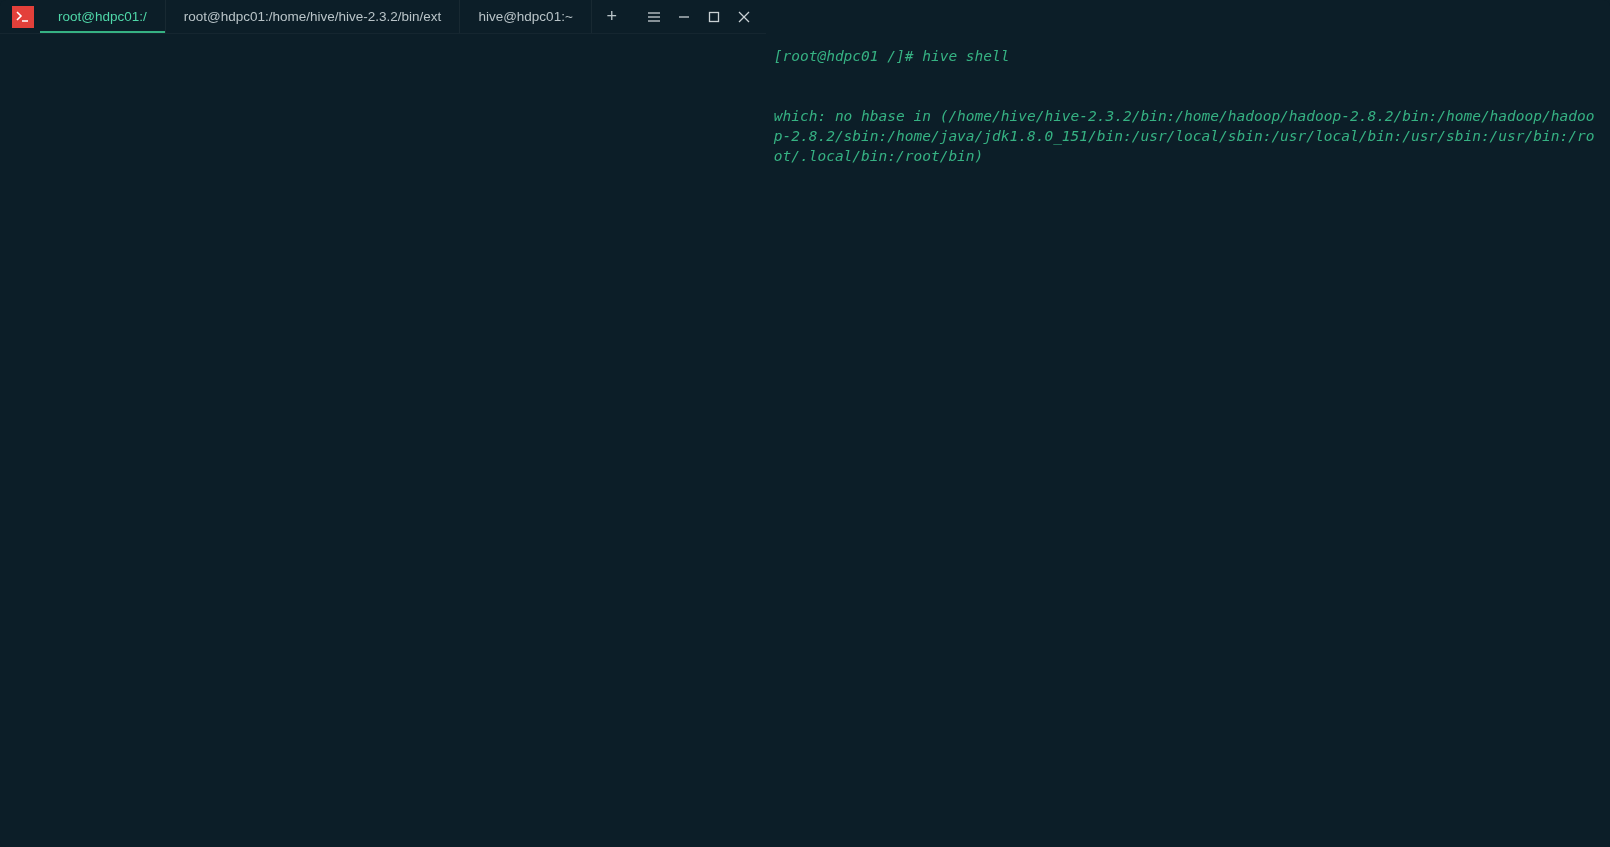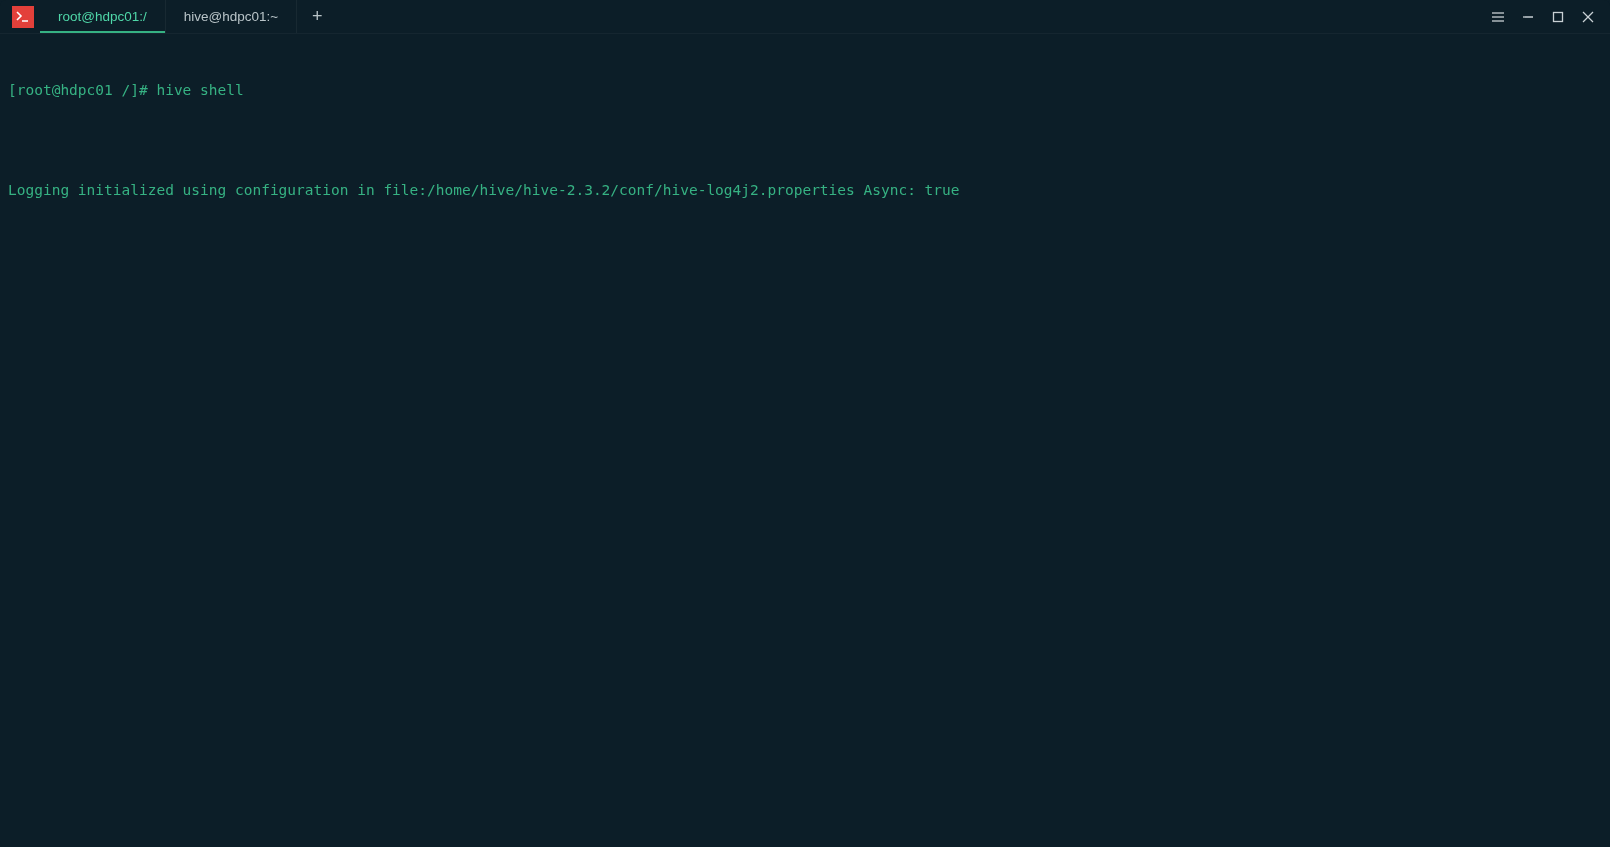--- a/index.html
+++ b/index.html
@@ -9,21 +9,20 @@
   font-family: "Consolas", "Menlo", "Monaco", monospace;
   font-size: 14.5px;
   color: #36b283;
   overflow: hidden;
 }
 .window {
   width: 1610px;
   height: 847px;
   background: #0c1e28;
   display: flex;
-  flex-direction: column;
   border-radius: 6px;
   overflow: hidden;
 }
 .titlebar {
   height: 34px;
   background: #0c1e28;
   display: flex;
   align-items: stretch;
   border-bottom: 1px solid rgba(255,255,255,0.04);
 }
@@ -97,20 +96,21 @@
   cursor:pointer;
   font-family: sans-serif;
 }
 .terminal {
   flex: 1;
   padding: 6px 8px;
   line-height: 20px;
   white-space: pre-wrap;
   word-break: break-all;
   color: #36b283;
+  font-style: italic;
 }
 .term-line { display: block; }
 .prompt-user { color: #36b283; }
 .cmd { color: #36b283; }
 .cursor {
   display: inline-block;
   width: 1px;
   height: 15px;
   background: #d7e3e3;
   vertical-align: -2px;
@@ -128,20 +128,23 @@
       <div class="app-icon-inner">
         <svg width="14" height="12" viewBox="0 0 14 12">
             <path d="M1 1 L5 5 L1 9" stroke="#fff" stroke-width="1.6" fill="none"></path>
             <line x1="6" y1="10" x2="12" y2="10" stroke="#fff" stroke-width="1.6"></line>
           </svg>
       </div>
     </div>
     <div class="tabs">
       <div class="tab active">
           <span>root@hdpc01:/</span>
+        </div>
+      <div class="tab">
+          <span>root@hdpc01:/home/hive/hive-2.3.2/bin/ext</span>
         </div>
       <div class="tab">
           <span>hive@hdpc01:~</span>
         </div>
       <div class="new-tab">
           <span>+</span>
         </div>
     </div>
     <div class="window-controls">
       <div class="win-ctrl">
@@ -165,17 +168,17 @@
         <svg width="12" height="12" viewBox="0 0 12 12">
             <line x1="1" y1="1" x2="11" y2="11" stroke="#c9d1d4" stroke-width="1.3"></line>
             <line x1="11" y1="1" x2="1" y2="11" stroke="#c9d1d4" stroke-width="1.3"></line>
           </svg>
       </div>
     </div>
   </div>
 
   <div class="terminal">
     <span class="term-line"><span class="prompt-user">[root@hdpc01 /]#</span> <span class="cmd">hive shell</span></span>
+    <span class="term-line">which: no hbase in (/home/hive/hive-2.3.2/bin:/home/hadoop/hadoop-2.8.2/bin:/home/hadoop/hadoop-2.8.2/sbin:/home/java/jdk1.8.0_151/bin:/usr/local/sbin:/usr/local/bin:/usr/sbin:/usr/bin:/root/.local/bin:/root/bin)</span>
     <span class="term-line"></span>
-    <span class="term-line">Logging initialized using configuration in file:/home/hive/hive-2.3.2/conf/hive-log4j2.properties Async: true</span>
   </div>
 
 </div>
 
 </body></html>

